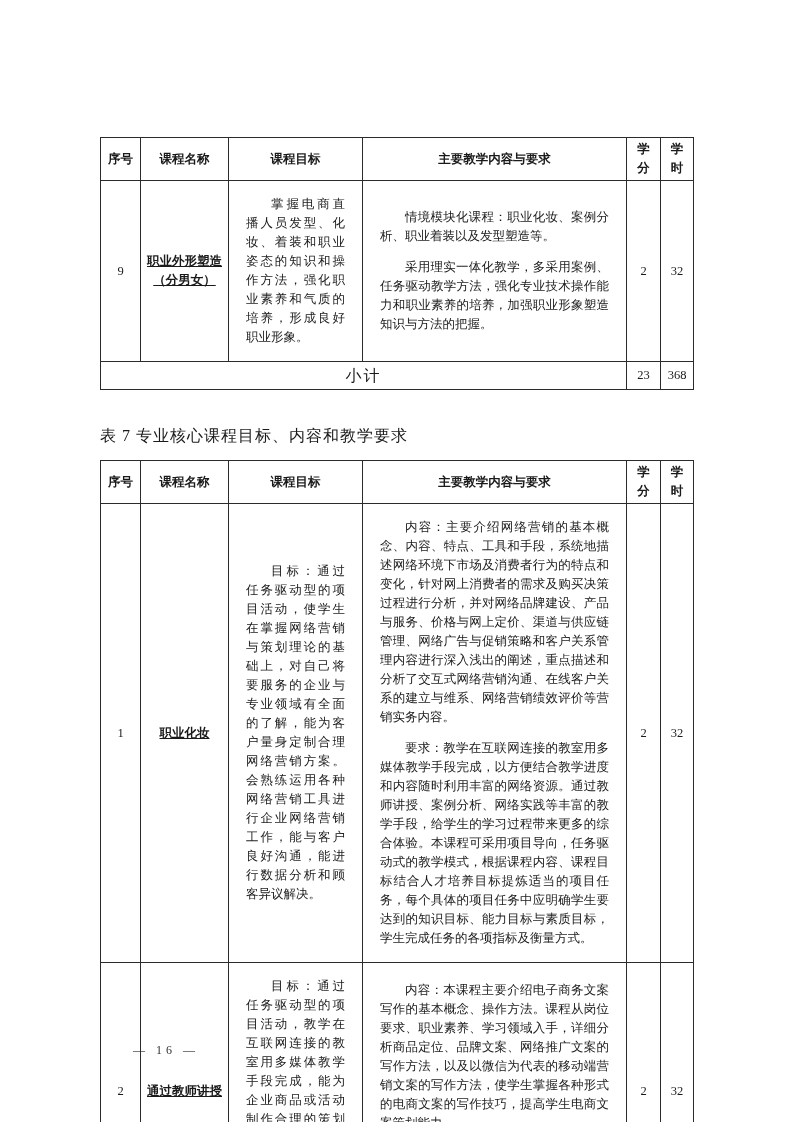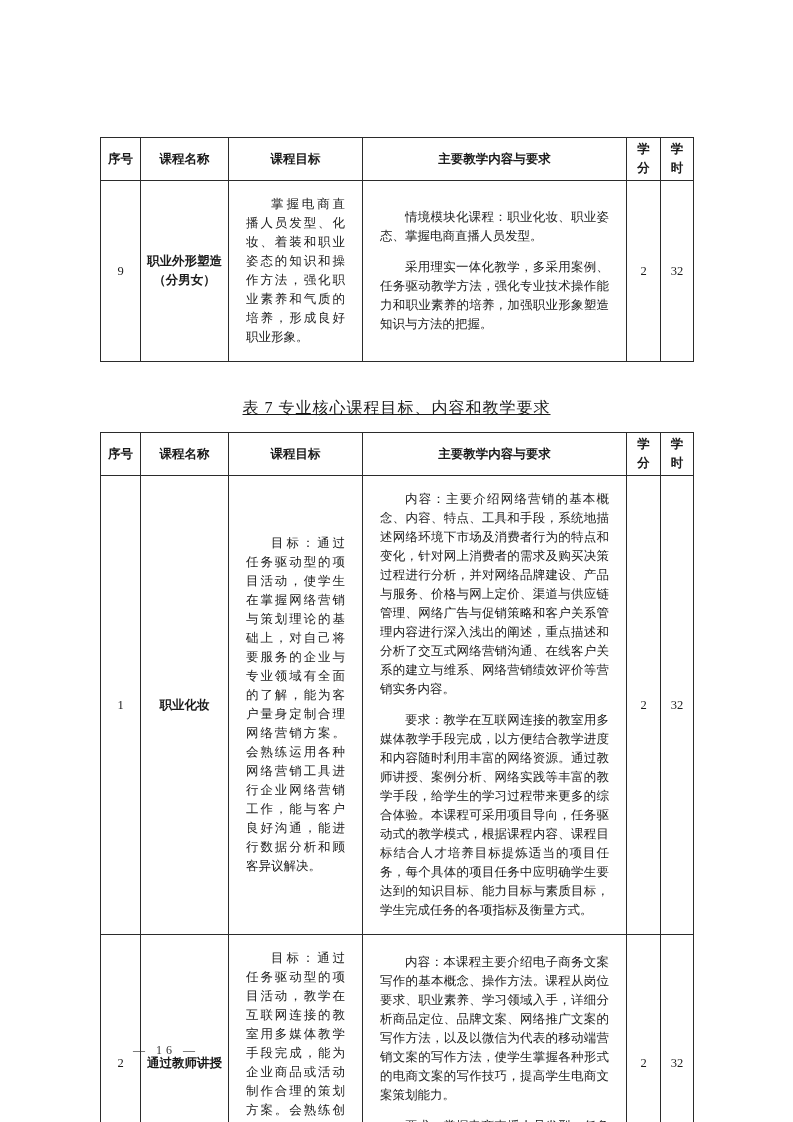--- a/index.html
+++ b/index.html
@@ -37,42 +37,41 @@
   td.c-no,td.c-num{
     text-align:center;
     font-size:13px;
   }
   td.c-name{
     text-align:center;
     font-weight:bold;
     font-size:13px;
     line-height:20px;
     padding:2px 4px;
+    text-decoration:underline;
   }
   td.c-obj,td.c-content{
     vertical-align:top;
     text-align:justify;
   }
   td.c-obj p,td.c-content p{
     margin:12px;
     text-indent:2em;
   }
   tr.subtotal td.sub-label{
     text-align:center;
     font-size:16px;
     letter-spacing:2px;
     padding:4px 0;
   }
   h2.table-title{
     font-size:16px;
     font-weight:normal;
-    text-align:center;
     letter-spacing:1px;
     margin:36px 0 13px 0;
-    text-decoration:underline;
   }
   .footer{
     position:absolute;
     left:133px;
     top:1043px;
     font-size:12px;
     letter-spacing:4px;
     color:#333;
   }
 </style>
@@ -101,25 +100,30 @@
       </tr>
     </thead>
     <tbody>
       <tr>
         <td class="c-no">9</td>
         <td class="c-name">职业外形塑造（分男女）</td>
         <td class="c-obj">
           <p>掌握电商直播人员发型、化妆、着装和职业姿态的知识和操作方法，强化职业素养和气质的培养，形成良好职业形象。</p>
         </td>
         <td class="c-content">
-          <p>情境模块化课程：职业化妆、职业姿态、掌握电商直播人员发型。</p>
+          <p>情境模块化课程：职业化妆、案例分析、职业着装以及发型塑造等。</p>
           <p>采用理实一体化教学，多采用案例、任务驱动教学方法，强化专业技术操作能力和职业素养的培养，加强职业形象塑造知识与方法的把握。</p>
         </td>
         <td class="c-num">2</td>
         <td class="c-num">32</td>
+      </tr>
+      <tr class="subtotal">
+        <td class="sub-label" colspan="4">小计</td>
+        <td class="c-num">23</td>
+        <td class="c-num">368</td>
       </tr>
     </tbody>
   </table>
 
   <h2 class="table-title">表 7 专业核心课程目标、内容和教学要求</h2>
 
   <table class="ctable">
     <colgroup>
       <col style="width:40px">
         <col style="width:88px">

